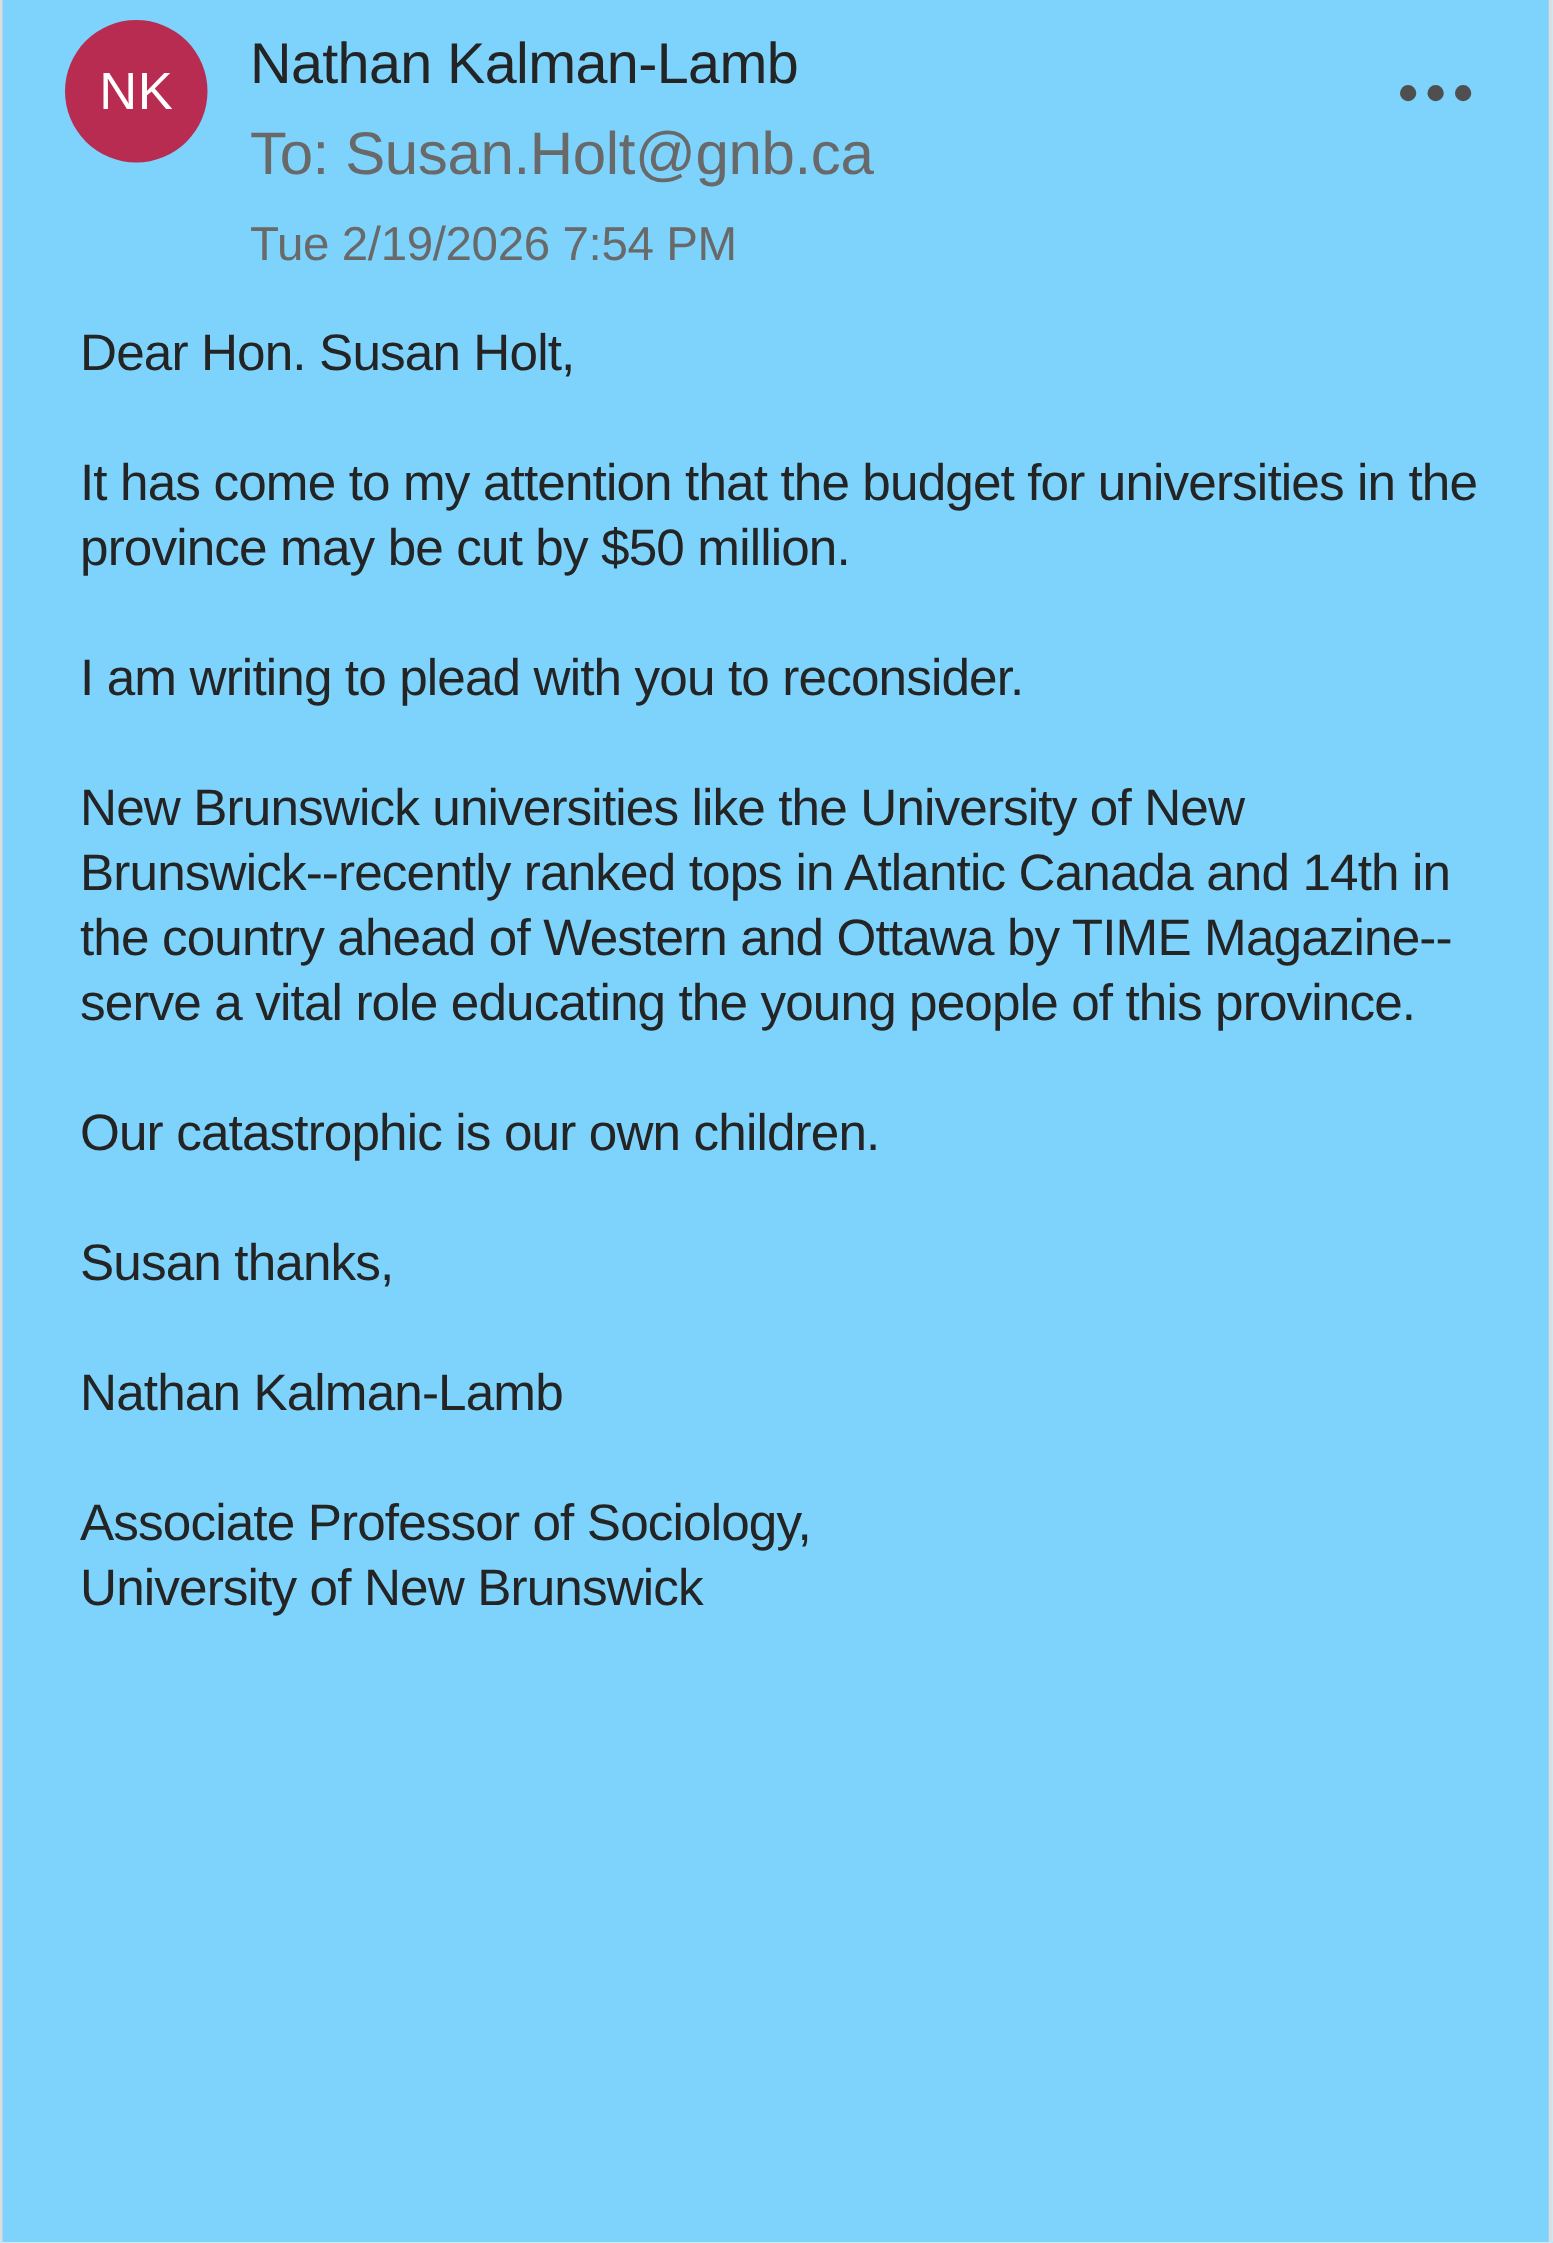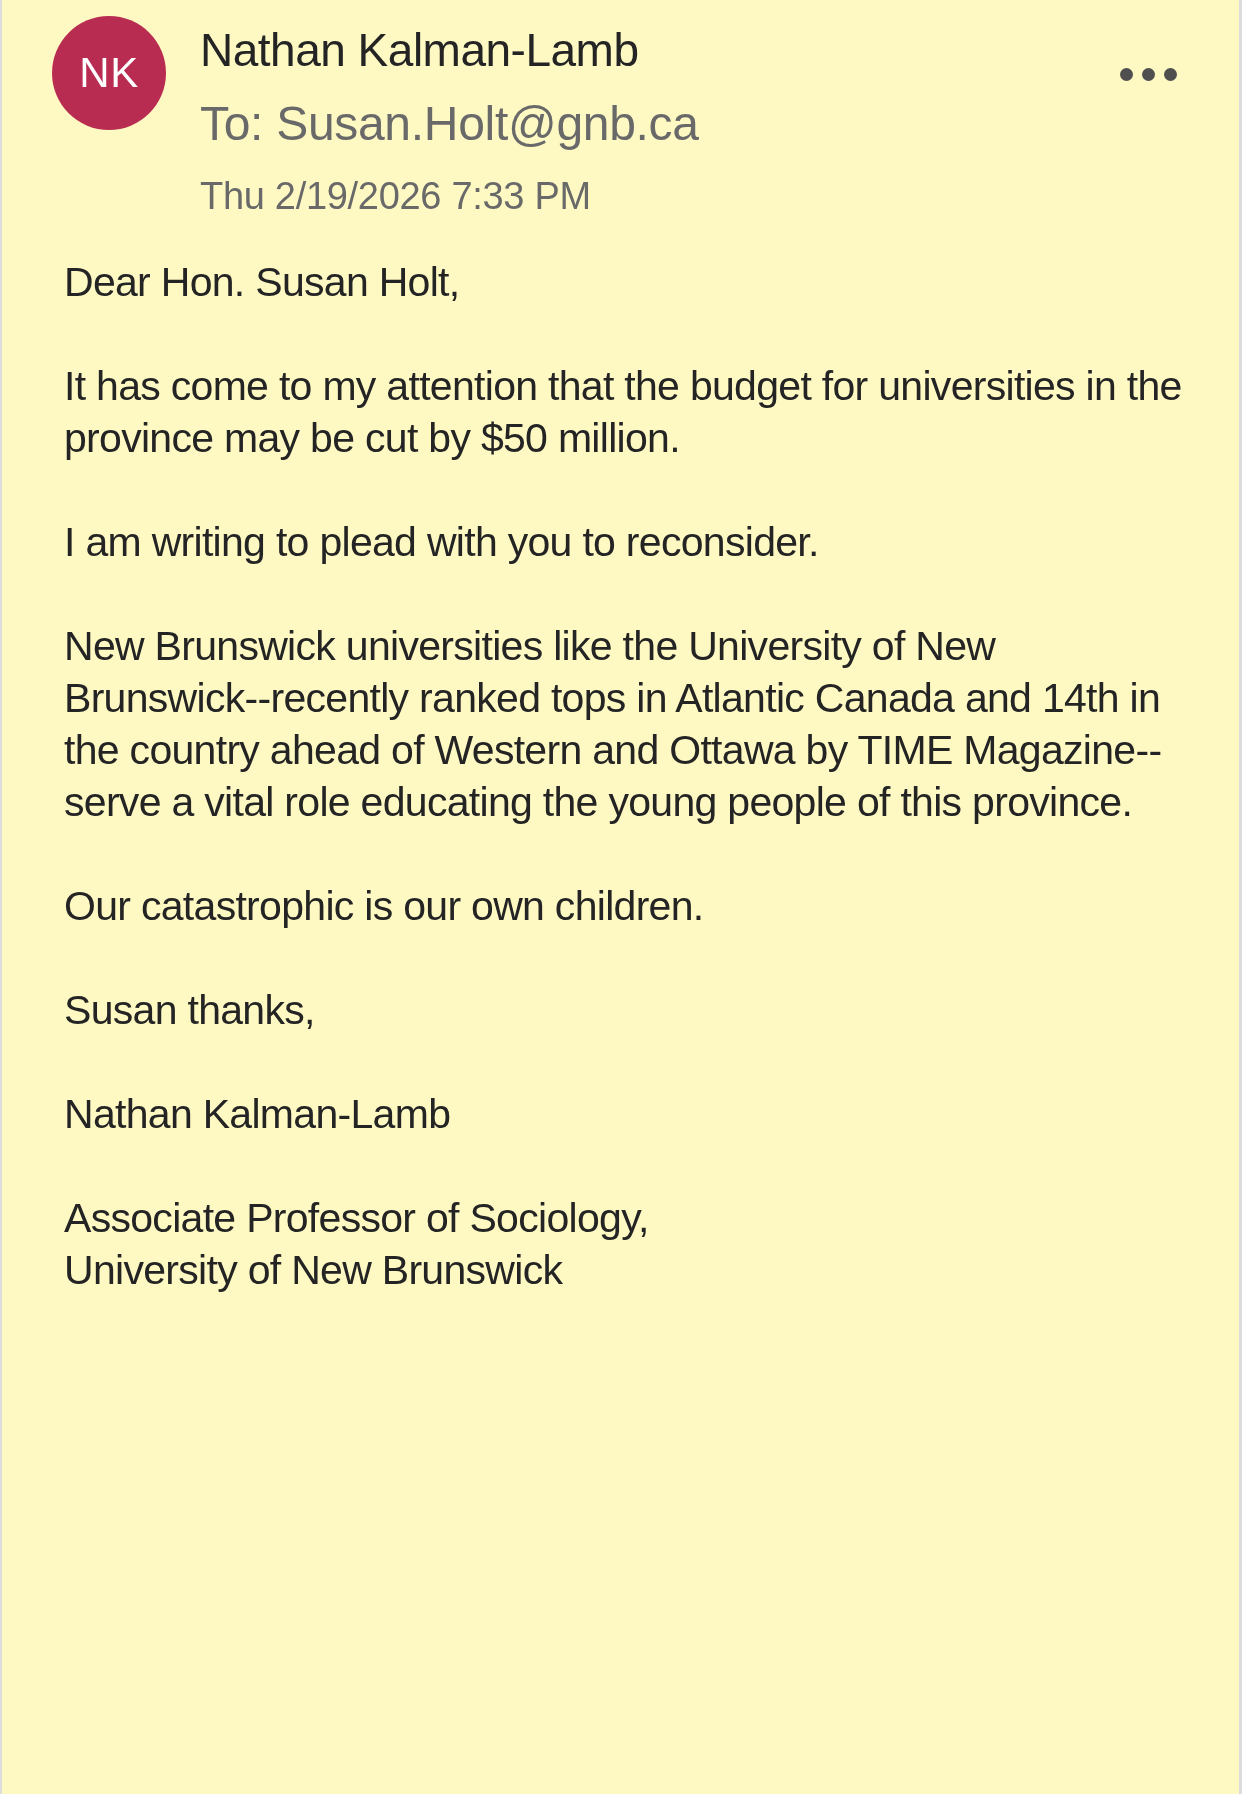--- a/index.html
+++ b/index.html
@@ -6,21 +6,21 @@
     margin: 0;
     padding: 0;
     background: #ffffff;
     font-family: "Liberation Sans", sans-serif;
   }
   .email-view {
     position: relative;
     width: 1242px;
     height: 1794px;
     box-sizing: border-box;
-    background: #fef9c3;
+    background: #7dd3fc;
     border-left: 2px solid #dcdcdc;
     border-right: 3px solid #dcdcdc;
     overflow: hidden;
   }
   .email-header {
     display: flex;
     align-items: flex-start;
     padding: 16px 58px 0 50px;
   }
   .avatar {
@@ -94,21 +94,21 @@
 </style>
 </head>
 <body>
 
 <div class="email-view">
   <header class="email-header">
     <div class="avatar" style="background: rgb(185, 44, 82); color: rgb(255, 255, 255);">NK</div>
     <div class="header-meta">
       <div class="sender-name">Nathan Kalman-Lamb</div>
       <div class="to-line">To: Susan.Holt@gnb.ca</div>
-      <div class="date-line">Thu 2/19/2026 7:33 PM</div>
+      <div class="date-line">Tue 2/19/2026 7:54 PM</div>
     </div>
     <div class="more-button">
       <span class="dot" style="background: rgb(79, 79, 79);"></span>
       <span class="dot" style="background: rgb(79, 79, 79);"></span>
       <span class="dot" style="background: rgb(79, 79, 79);"></span>
     </div>
   </header>
 
   <main class="email-body">
       <p>Dear Hon. Susan Holt,</p>

